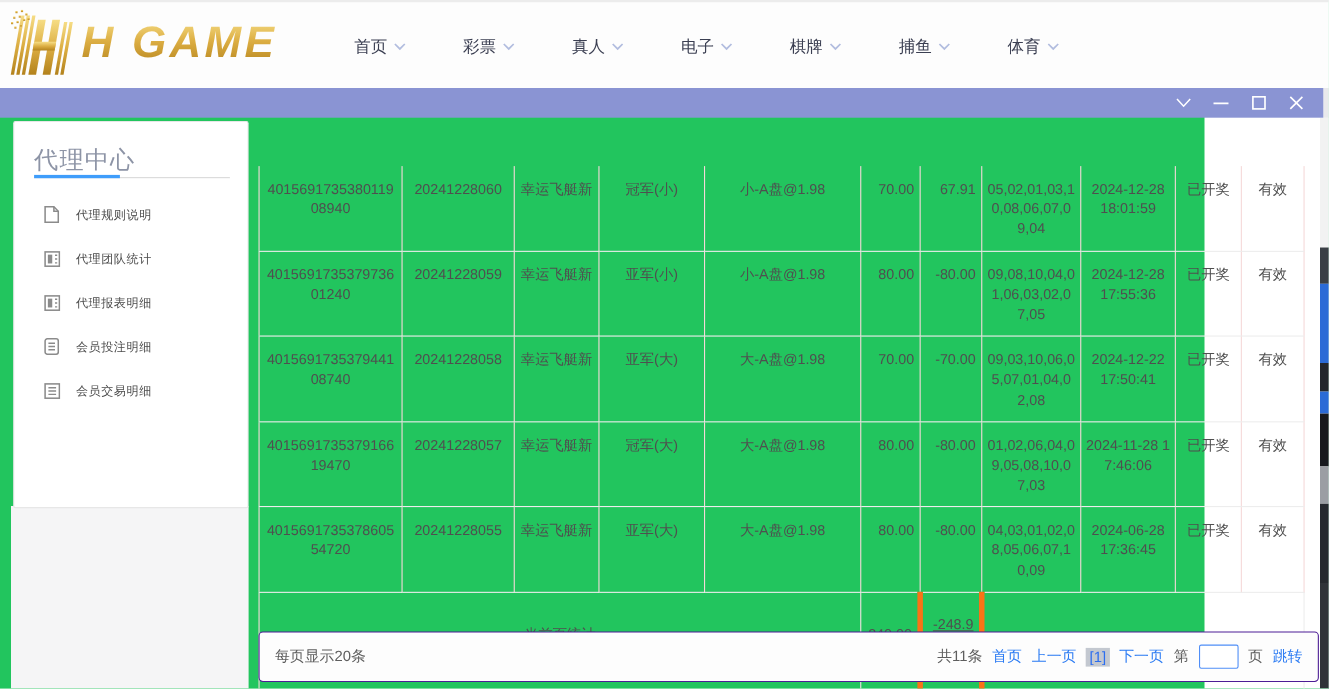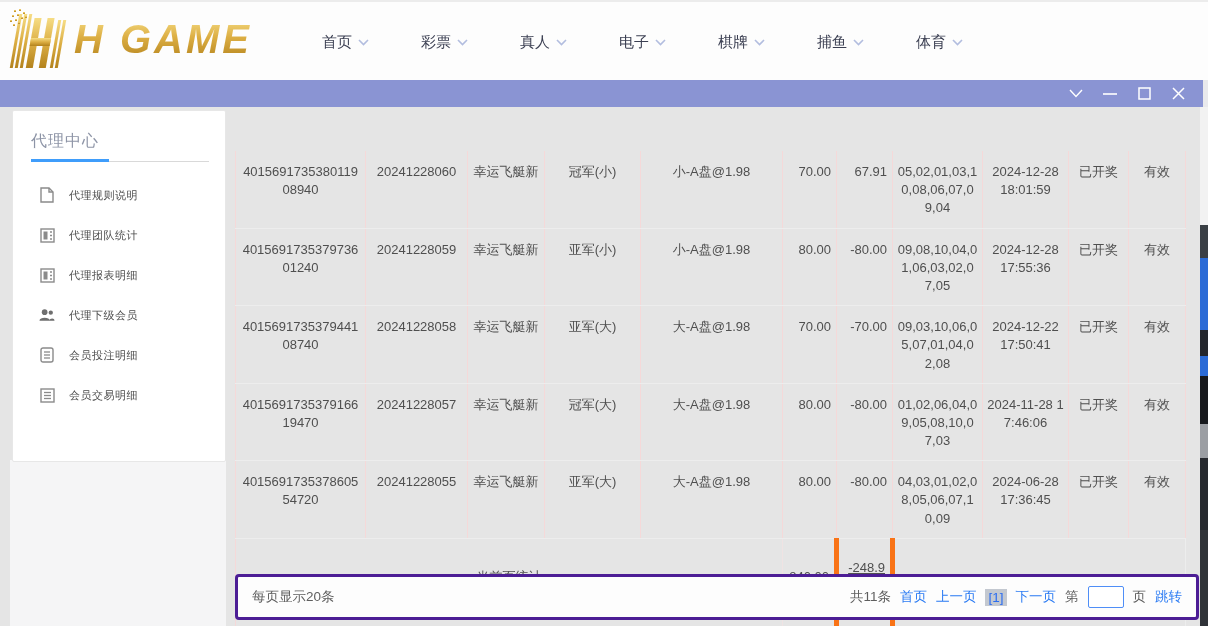--- a/index.html
+++ b/index.html
@@ -1,18 +1,18 @@
 <!DOCTYPE html>
 <html><head>
 <meta charset="utf-8">
 <style>
   * { margin:0; padding:0; box-sizing:border-box; }
   html,body { width:1208px; height:626px; }
   body { font-family:"Liberation Sans","DejaVu Sans",sans-serif; background:#fff; position:relative; overflow:hidden; }
-  .screen { position:absolute; left:0; top:0; width:1208px; height:626px; background:#e5e5e5; }
+  .screen { position:absolute; left:0; top:0; width:1095px; height:626px; background:#22c55e; }
 
   
   .header { position:absolute; left:0; top:0; width:1208px; height:80px; background:#fdfdfd; border-top:2px solid #ececec; }
   .logo { position:absolute; left:8px; top:6px; display:flex; align-items:center; }
   .logo-text {
     font-size:40px; font-weight:900; font-style:italic; letter-spacing:3px;
     background:linear-gradient(180deg,#f6dd85 0%,#dcae43 45%,#b3821c 100%);
     -webkit-background-clip:text; background-clip:text; color:transparent;
     padding-right:6px;
   }
@@ -25,41 +25,41 @@
   .win-btn { width:18px; height:18px; display:flex; align-items:center; justify-content:center; cursor:pointer; }
 
   
   .bg-strip { position:absolute; left:1200px; top:107px; width:8px; height:519px; }
   .bg-strip div { width:8px; }
   .win-bar-tail { position:absolute; left:1203px; top:80px; width:5px; height:27px; background:#e9e9ec; }
 
   
   .sidebar-backdrop { position:absolute; left:10px; top:460px; width:216px; height:166px; background:#f5f5f6; }
   .sidebar-card { position:absolute; left:12px; top:110px; width:214px; height:352px; background:#fff; border:1px solid #e7e7e7; border-radius:2px; }
-  .sidebar-title { position:absolute; left:18px; top:20px; font-size:16px; color:#8d94a6; letter-spacing:1px; }
+  .sidebar-title { position:absolute; left:18px; top:20px; font-size:22px; color:#8d94a6; letter-spacing:1px; }
   .sidebar-rule { position:absolute; left:18px; top:50px; width:178px; height:1px; background:#d9d9d9; }
   .sidebar-rule-accent { position:absolute; left:18px; top:48px; width:78px; height:3px; background:#3f9dfb; }
   .sidebar-menu { position:absolute; left:0; top:64px; width:214px; }
   .side-item { display:flex; align-items:center; gap:14px; height:40px; padding-left:26px; cursor:pointer; }
   .side-item .icon { width:16px; height:16px; display:flex; align-items:center; justify-content:center; }
   .side-item .lbl { font-size:11px; color:#4c4c4c; letter-spacing:0.5px; }
 
   
   .table-wrap { position:absolute; left:235px; top:107px;margin-top:44px; }
   table.data { border-collapse:collapse; table-layout:fixed; width:950px; border-left:1px solid #f5d9d9; }
   table.data td { border-right:1px solid #f5d9d9; border-bottom:1px solid #ededed; font-size:13px; color:#4f4f4f;
     text-align:center; vertical-align:top; padding:12px 4px 10px; word-break:break-all; line-height:1.4; }
   table.data tr.body-row { height:77px; }
   table.data td.num { text-align:right; padding-right:5px; }
   table.data tr.summary td { vertical-align:middle; padding:20px 4px; height:38px; border-right:1px solid #ededed; }
   table.data tr.summary td.num { border-right:5px solid #f97316; text-align:right; padding-right:5px;text-decoration:underline; }
   table.data tr.summary td.pre-num { border-right:1px solid #f0e3e3; }
 
   
-  .pager { position:absolute; left:235px; top:574px; width:964px; height:46px; background:#fdfdfd; border:3px solid #4c1d95; border-radius:4px;
+  .pager { position:absolute; left:235px; top:574px; width:964px; height:46px; background:#fdfdfd; border:1px solid #4c1d95; border-radius:4px;
     display:flex; align-items:center; justify-content:space-between; padding:0 14px; font-size:13.5px; color:#5e5e5e; }
   .pager-right { display:flex; align-items:center; gap:9px; }
   .plink { color:#2b7bf3; cursor:pointer; }
   .pcurrent { background:#c3c8d0; color:#2b6df0; padding:1px 3px; cursor:pointer; }
   .pinput { width:36px; height:22px; border:1px solid #4f8ef7; border-radius:2px; background:#fff; font-size:13px; text-align:center; color:#444; }
   .pager-left { color:#5e5e5e; }
 </style>
 </head>
 <body>
 
@@ -217,31 +217,20 @@
               <rect x="3.5" y="3.5" width="4" height="8" fill="#8b8b8b"></rect>
               <line x1="10" y1="4" x2="12" y2="4" stroke="#8b8b8b" stroke-width="1.3"></line>
               <line x1="10" y1="7.5" x2="12" y2="7.5" stroke="#8b8b8b" stroke-width="1.3"></line>
               <line x1="10" y1="11" x2="12" y2="11" stroke="#8b8b8b" stroke-width="1.3"></line>
             </svg>
         </span>
         <span class="lbl">代理报表明细</span>
       </div>
       <div class="side-item">
         <span class="icon">
-          <svg width="17" height="14" viewBox="0 0 17 14">
-              <circle cx="6" cy="4" r="3" fill="#6e6e6e"></circle>
-              <path d="M0.5,13 c0,-4 11,-4 11,0 z" fill="#6e6e6e"></path>
-              <circle cx="12.5" cy="4.5" r="2.3" fill="#6e6e6e"></circle>
-              <path d="M11,13 c0.3,-3 5.5,-3.4 5.5,0 z" fill="#6e6e6e"></path>
-            </svg>
-        </span>
-        <span class="lbl">代理下级会员</span>
-      </div>
-      <div class="side-item">
-        <span class="icon">
           <svg width="14" height="16" viewBox="0 0 14 16">
               <rect x="1" y="1" width="12" height="14" rx="2" fill="none" stroke="#8b8b8b" stroke-width="1.4"></rect>
               <line x1="4" y1="5" x2="10" y2="5" stroke="#8b8b8b" stroke-width="1.3"></line>
               <line x1="4" y1="8" x2="10" y2="8" stroke="#8b8b8b" stroke-width="1.3"></line>
               <line x1="4" y1="11" x2="10" y2="11" stroke="#8b8b8b" stroke-width="1.3"></line>
             </svg>
         </span>
         <span class="lbl">会员投注明细</span>
       </div>
       <div class="side-item">

